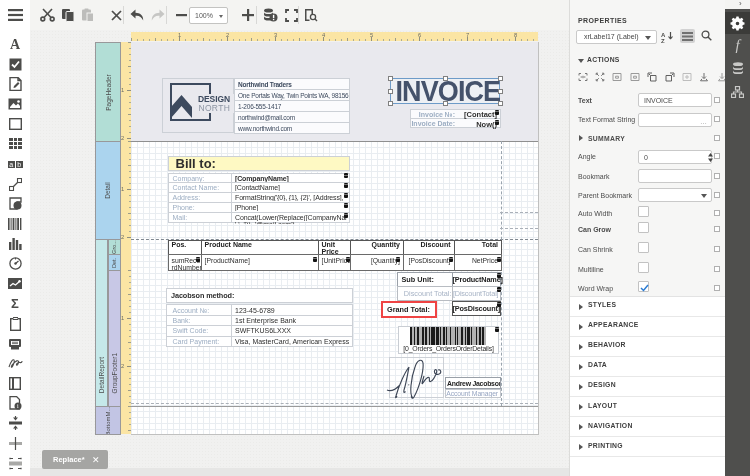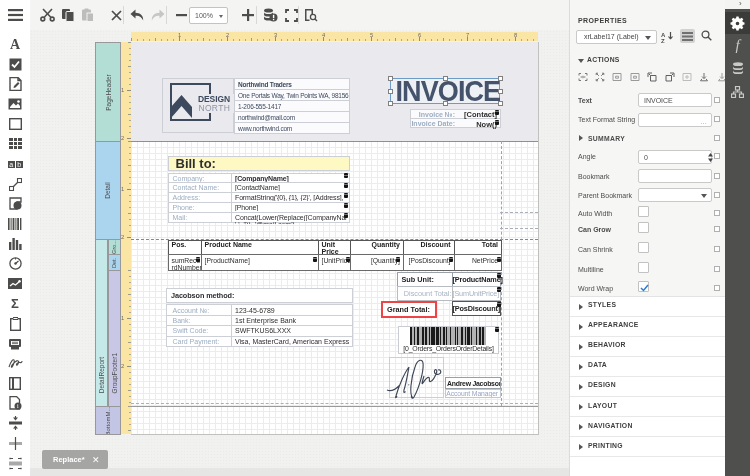--- a/index.html
+++ b/index.html
@@ -571,21 +571,21 @@
 <div style="left:322.5px;top:211.5px;width:48.5px;height:17px;background:#fff;border:1px solid #6a6a6a;font-size:6.8px;color:#2e2e2e;padding:3.5px 3px 0 3px;text-align:right;line-height:6.8px;overflow:hidden;">NetPrice</div>
 <div class="glyph" style="left:65.0px;top:214.5px;"></div>
 <div class="glyph" style="left:182.0px;top:214.5px;"></div>
 <div class="glyph" style="left:215.0px;top:214.5px;"></div>
 <div class="glyph" style="left:264.5px;top:214.5px;"></div>
 <div class="glyph" style="left:318.0px;top:214.5px;"></div>
 <div class="glyph" style="left:365.5px;top:214.5px;"></div>
 <div style="left:265.5px;top:229.5px;width:56px;height:15px;background:#fff;border:1px solid #9aa0a8;font-size:7.3px;font-weight:bold;color:#222;line-height:14px;padding-left:4px;">Sub Unit:</div>
 <div style="left:320.5px;top:229.5px;width:49.5px;height:15px;background:#fff;border:1px solid #9aa0a8;font-size:7.3px;font-weight:bold;color:#222;line-height:14px;text-align:right;padding-right:1.5px;letter-spacing:-0.15px;">[ProductName]</div>
 <div style="left:265.5px;top:244.0px;width:56px;height:15px;background:#fff;border:1px solid #b8bcc2;font-size:7.3px;font-weight:normal;color:#a7b3c5;line-height:14px;padding-left:4px;text-align:right;">Discount Total:</div>
-<div style="left:320.5px;top:244.0px;width:49.5px;height:15px;background:#fff;border:1px solid #b8bcc2;font-size:7.3px;font-weight:normal;color:#a7b3c5;line-height:14px;text-align:right;padding-right:1.5px;letter-spacing:-0.15px;">[SumUnitPrice]</div>
+<div style="left:320.5px;top:244.0px;width:49.5px;height:15px;background:#fff;border:1px solid #b8bcc2;font-size:7.3px;font-weight:normal;color:#a7b3c5;line-height:14px;text-align:right;padding-right:1.5px;letter-spacing:-0.15px;">[DiscountTotal]</div>
 <div style="left:250px;top:258.5px;width:56px;height:17px;background:#fff;border:2px solid #ef4444;font-size:7.3px;font-weight:bold;color:#222;line-height:14px;padding-left:4px;">Grand Total:</div>
 <div style="left:320.5px;top:258.5px;width:49.5px;height:15px;background:#fff;border:1px solid #555;font-size:7.3px;font-weight:bold;color:#222;line-height:14px;text-align:right;padding-right:1.5px;letter-spacing:-0.15px;">[PosDiscount]</div>
 <div class="glyph" style="left:365.5px;top:230.5px;"></div>
 <div class="glyph" style="left:365.5px;top:245.0px;"></div>
 <div class="glyph" style="left:365.5px;top:259.5px;"></div>
 <div class="cbox" style="left:35px;top:246px;width:187px;height:15px;background:#fff;font-weight:bold;font-size:7.3px;color:#2e2e2e;line-height:14px;padding-left:4px;letter-spacing:-0.1px;">Jacobson method:</div>
 <div class="cbox" style="left:35px;top:262.4px;width:66px;height:11.4px;background:#fff;"></div>
         <div class="cbox" style="left:100px;top:262.4px;width:122px;height:11.4px;background:#fff;"></div>
         <div class="lbl" style="left:41.5px;top:264.6px;font-size:7px;">Account №:</div>
         <div style="left:104px;top:264.6px;font-size:7px;color:#2e2e2e;">123-45-6789</div>

